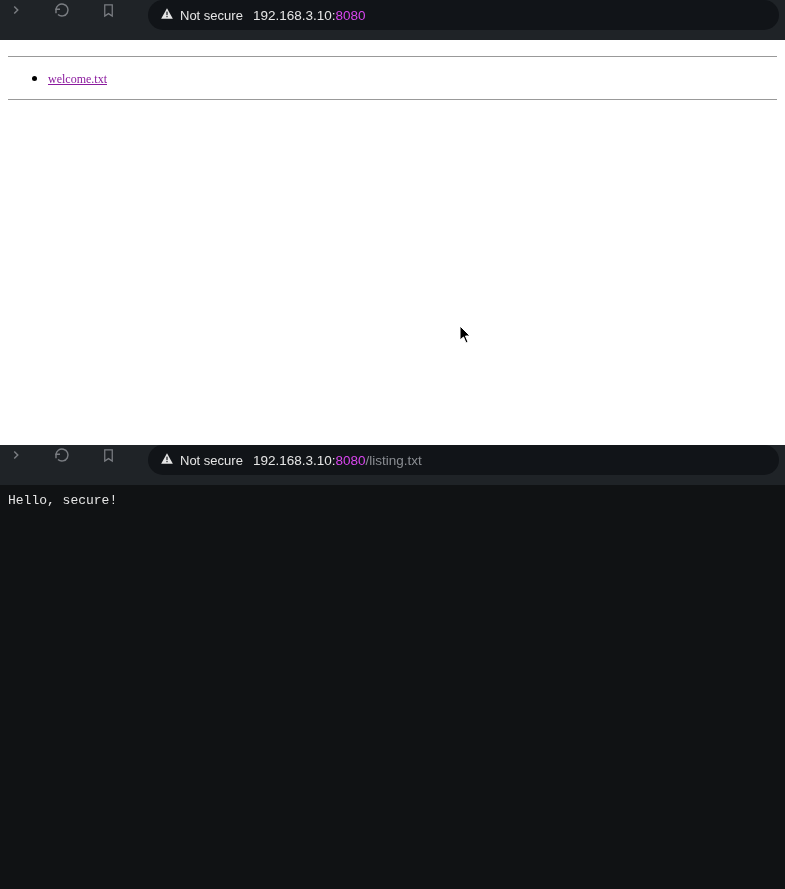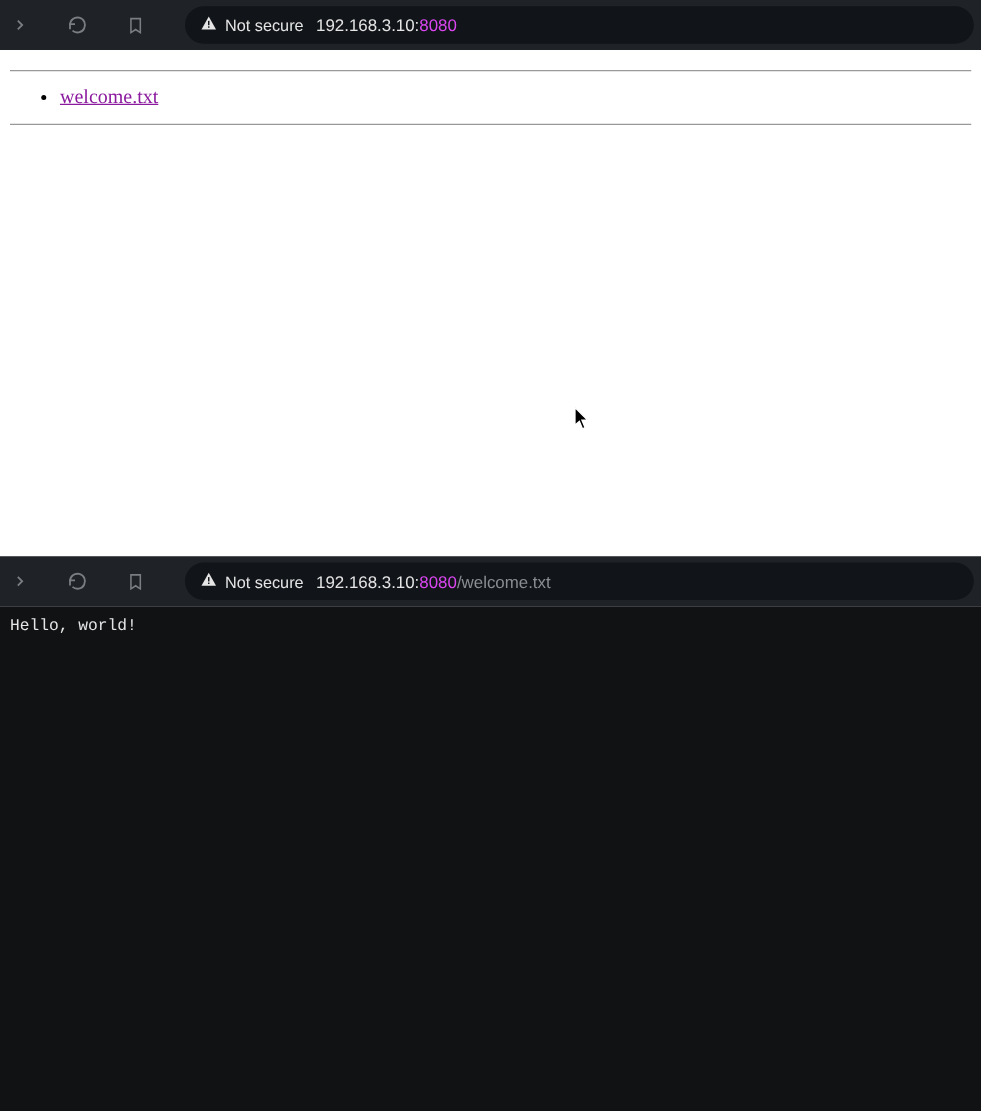--- a/index.html
+++ b/index.html
@@ -18,21 +18,21 @@
     .browser-top {
       height: 445px;
     }
     .browser-bottom {
       height: 444px;
     }
     .toolbar {
       background: #1f2327;
       height: 40px;
       display: flex;
-      align-items: center;
+      align-items: flex-start;
       padding: 0 6px;
       gap: 26px;
     }
     .nav-icon {
       color: #7a7d82;
       display: flex;
       align-items: center;
       justify-content: center;
       width: 20px;
       height: 20px;
@@ -92,21 +92,21 @@
       margin: 8px 0;
     }
     .file-list {
       list-style: disc;
       padding-left: 40px;
       margin: 12px 0;
     }
     .file-link {
       color: #8b1a9e;
       text-decoration: underline;
-      font-size: 16px;
+      font-size: 12px;
       font-family: "Times New Roman", Times, serif;
       cursor: pointer;
       margin-top: 16px;
     }
     .plain-text {
       color: #e5e5e5;
       font-family: "Courier New", monospace;
       font-size: 13px;
       white-space: pre;
     }
@@ -186,25 +186,25 @@
       <div class="security-badge">
         <span>
           <svg width="14" height="14" viewBox="0 0 24 24" fill="#e5e5e5">
               <path d="M12 2 L22 20 L2 20 Z"></path>
               <rect x="11" y="8" width="2" height="6" fill="#111418"></rect>
               <rect x="11" y="15.5" width="2" height="2" fill="#111418"></rect>
             </svg>
         </span>
         <span>Not secure</span>
       </div>
-      <span class="url-text"><span>192.168.3.10:</span><span class="url-port">8080</span><span class="url-path">/welcome.txt</span></span>
+      <span class="url-text"><span>192.168.3.10:</span><span class="url-port">8080</span><span class="url-path">/listing.txt</span></span>
     </div>
   </div>
   <div class="content-dark">
-    <pre class="plain-text">Hello, world!</pre>
+    <pre class="plain-text">Hello, secure!</pre>
   </div>
 </div>
 
 <div class="cursor">
   <svg width="14" height="18" viewBox="0 0 14 18">
       <path d="M0 0 L0 14 L3.5 11 L6 17 L8 16 L5.5 10 L10 10 Z" fill="#000" stroke="#fff" stroke-width="1"></path>
     </svg>
 </div>
 
 </body></html>

